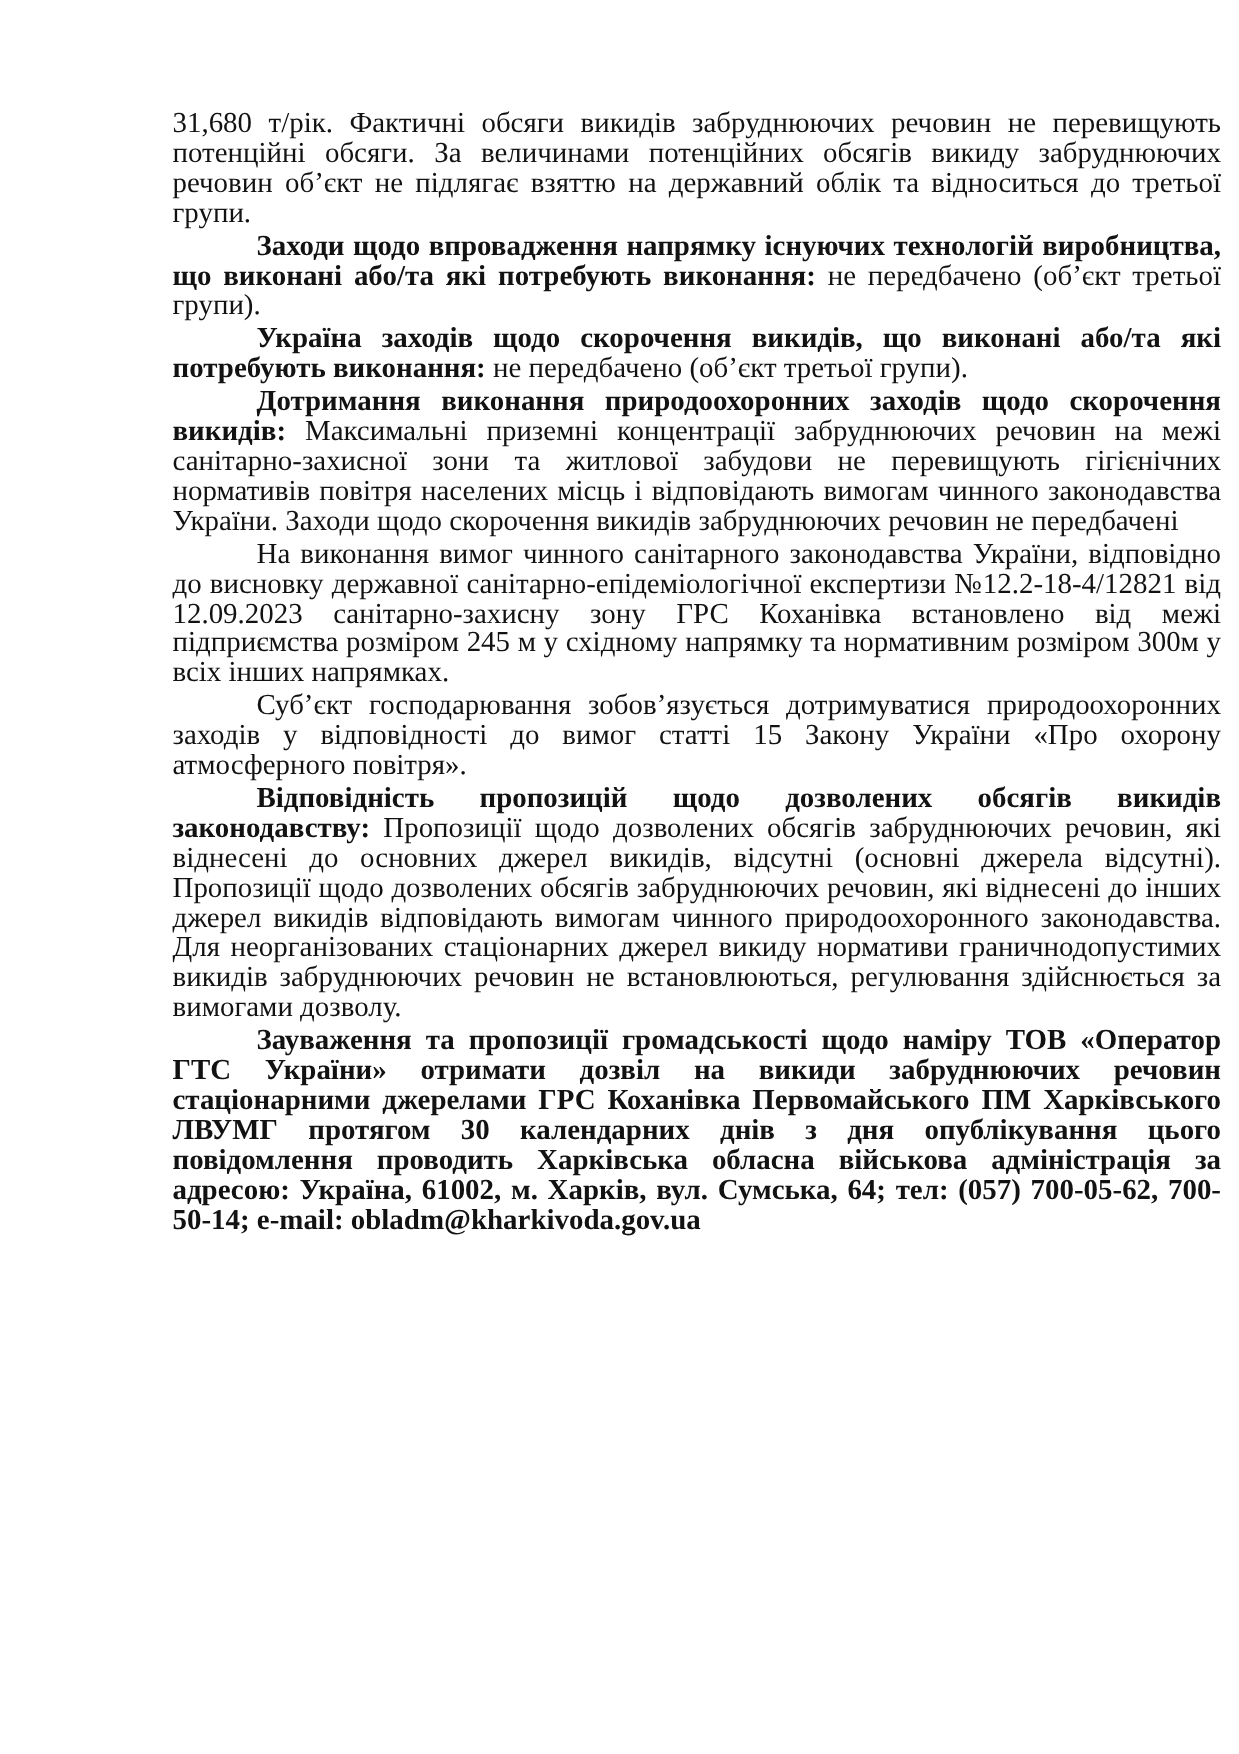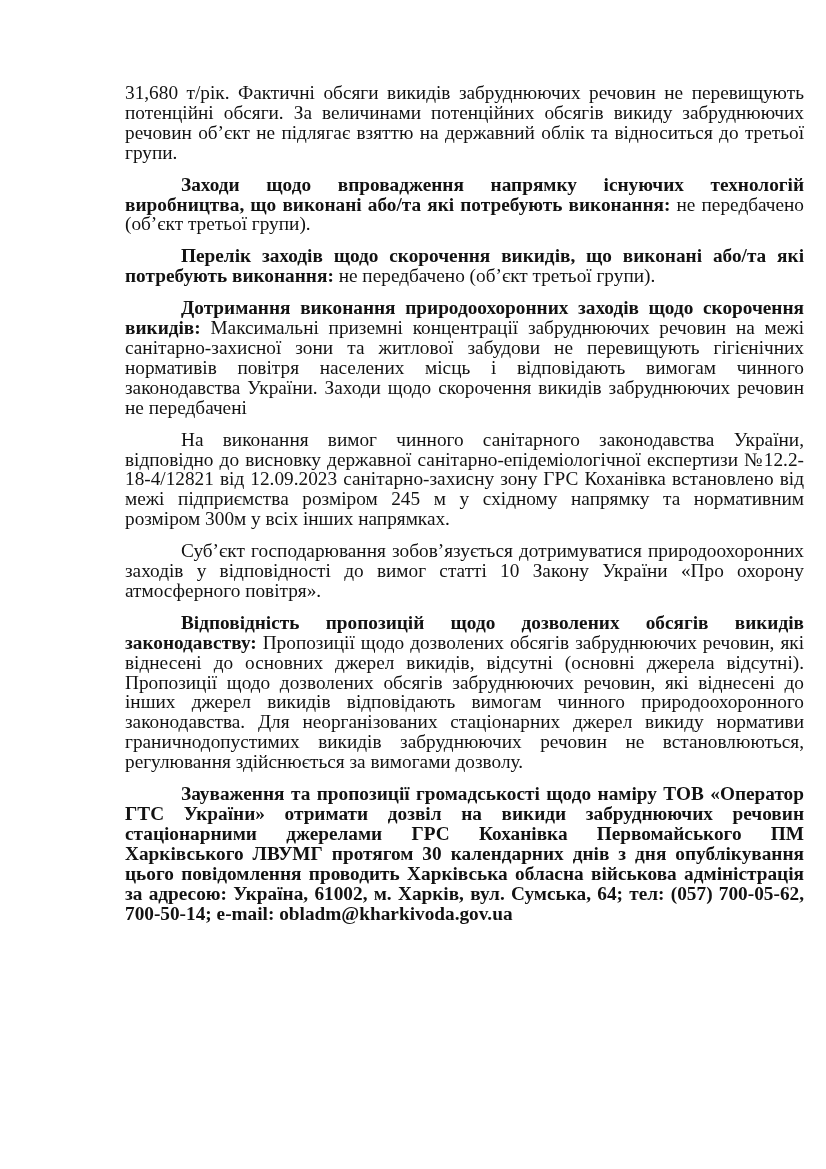--- a/index.html
+++ b/index.html
@@ -20,46 +20,46 @@
     top: 71px;
     width: 703px;
     font-family: "Liberation Serif", "DejaVu Serif", serif;
     font-size: 19.3px;
     line-height: 19.9px;
     color: #121212;
     text-align: justify;
     letter-spacing: 0px;
   }
   .para {
-    margin: 12px;
+    margin: 2px;
     padding: 0;
   }
   .para.indent {
     text-indent: 56px;
   }
   .lead {
     font-weight: bold;
   }
 </style>
 </head>
 <body>
 
 <div class="page">
   <div class="textblock">
 
     <p class="para"><b class="lead"></b><span>31,680 т/рік. Фактичні обсяги викидів забруднюючих речовин не перевищують потенційні обсяги. За величинами потенційних обсягів викиду забруднюючих речовин об’єкт не підлягає взяттю на державний облік та відноситься до третьої групи.</span></p>
 
     <p class="para indent"><b class="lead">Заходи щодо впровадження напрямку існуючих технологій виробництва, що виконані або/та які потребують виконання:</b><span> не передбачено (об’єкт третьої групи).</span></p>
 
-    <p class="para indent"><b class="lead">Перелік заходів щодо скорочення викидів, що виконані або/та які потребують виконання:</b><span> не передбачено (об’єкт третьої групи).</span></p>
+    <p class="para indent"><b class="lead">Україна заходів щодо скорочення викидів, що виконані або/та які потребують виконання:</b><span> не передбачено (об’єкт третьої групи).</span></p>
 
     <p class="para indent"><b class="lead">Дотримання виконання природоохоронних заходів щодо скорочення викидів:</b><span> Максимальні приземні концентрації забруднюючих речовин на межі санітарно-захисної зони та житлової забудови не перевищують гігієнічних нормативів повітря населених місць і відповідають вимогам чинного законодавства України. Заходи щодо скорочення викидів забруднюючих речовин не передбачені</span></p>
 
     <p class="para indent"><b class="lead"></b><span>На виконання вимог чинного санітарного законодавства України, відповідно до висновку державної санітарно-епідеміологічної експертизи №12.2-18-4/12821 від 12.09.2023 санітарно-захисну зону ГРС Коханівка встановлено від межі підприємства розміром 245 м у східному напрямку та нормативним розміром 300м у всіх інших напрямках.</span></p>
 
-    <p class="para indent"><b class="lead"></b><span>Суб’єкт господарювання зобов’язується дотримуватися природоохоронних заходів у відповідності до вимог статті 10 Закону України «Про охорону атмосферного повітря».</span></p>
+    <p class="para indent"><b class="lead"></b><span>Суб’єкт господарювання зобов’язується дотримуватися природоохоронних заходів у відповідності до вимог статті 15 Закону України «Про охорону атмосферного повітря».</span></p>
 
     <p class="para indent"><b class="lead">Відповідність пропозицій щодо дозволених обсягів викидів законодавству:</b><span> Пропозиції щодо дозволених обсягів забруднюючих речовин, які віднесені до основних джерел викидів, відсутні (основні джерела відсутні). Пропозиції щодо дозволених обсягів забруднюючих речовин, які віднесені до інших джерел викидів відповідають вимогам чинного природоохоронного законодавства. Для неорганізованих стаціонарних джерел викиду нормативи граничнодопустимих викидів забруднюючих речовин не встановлюються, регулювання здійснюється за вимогами дозволу.</span></p>
 
     <p class="para indent"><b class="lead">Зауваження та пропозиції громадськості щодо наміру ТОВ «Оператор ГТС України» отримати дозвіл на викиди забруднюючих речовин стаціонарними джерелами ГРС Коханівка Первомайського ПМ Харківського ЛВУМГ протягом 30 календарних днів з дня опублікування цього повідомлення проводить Харківська обласна військова адміністрація за адресою: Україна, 61002, м. Харків, вул. Сумська, 64; тел: (057) 700-05-62, 700-50-14; e-mail: obladm@kharkivoda.gov.ua</b><span></span></p>
 
   </div>
 </div>
 
 </body></html>

